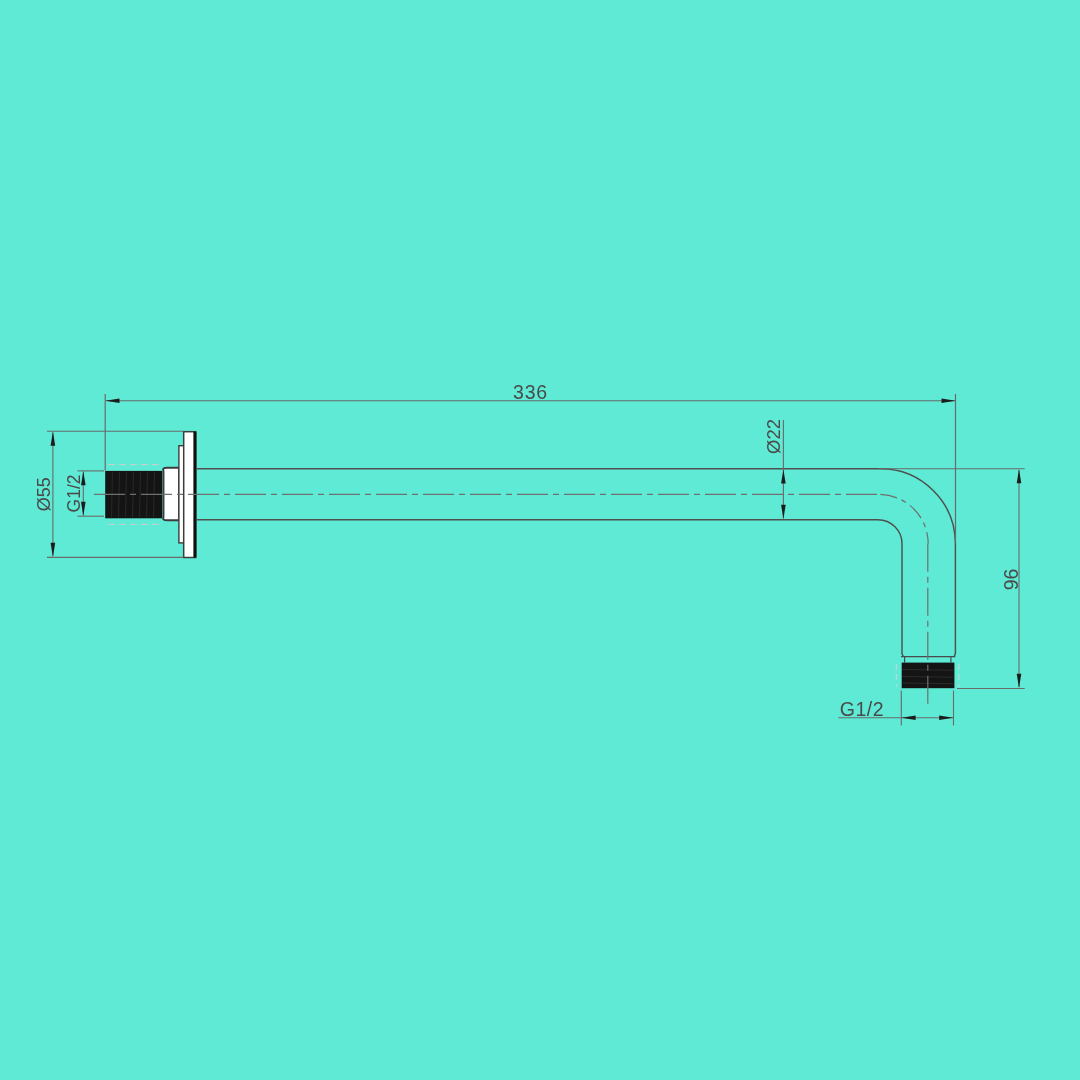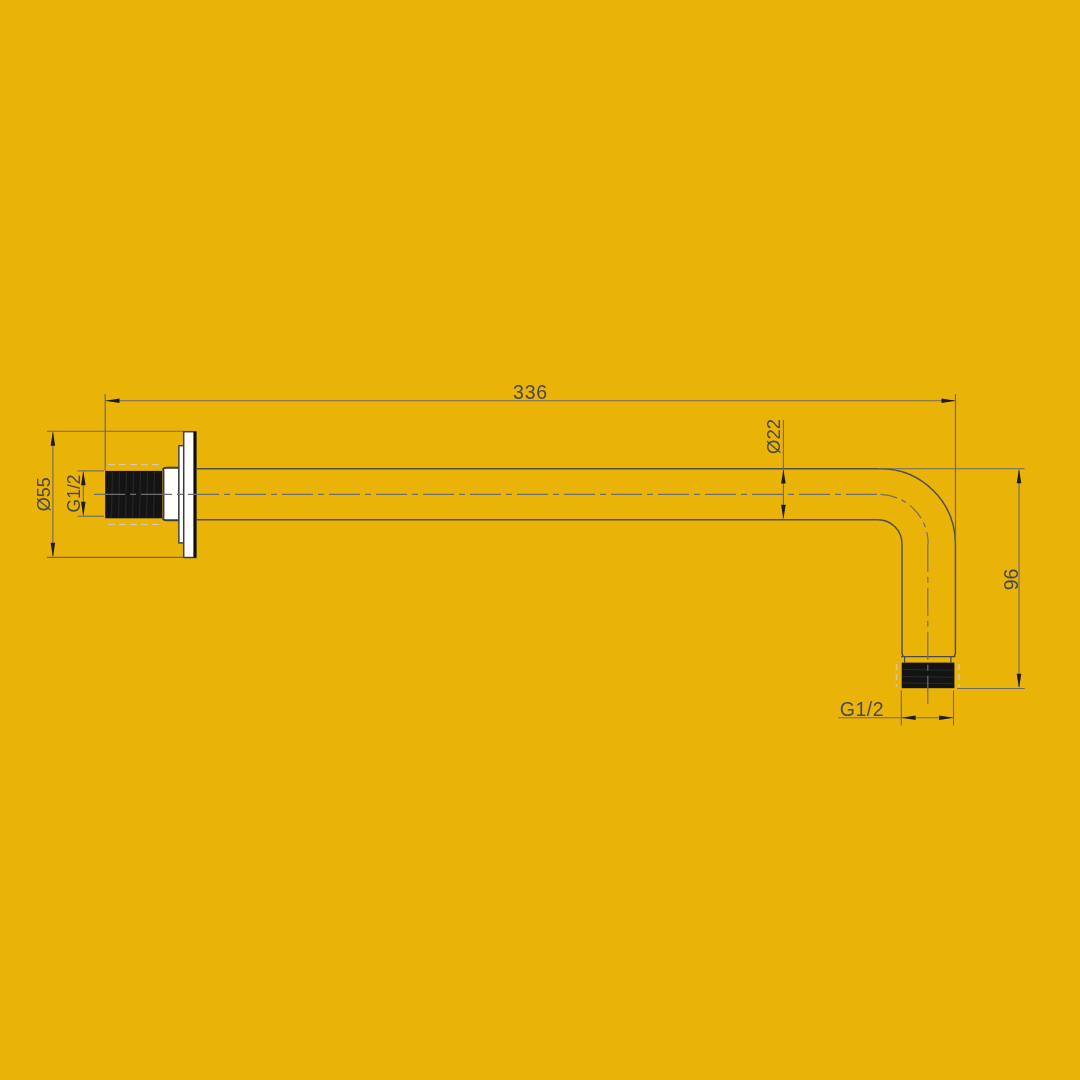--- a/index.html
+++ b/index.html
@@ -1,16 +1,16 @@
 <!DOCTYPE html>
 <html><head>
 <meta charset="utf-8">
 <style>
   html,body{margin:0;padding:0;background:#ffffff;}
-  .page{width:1080px;height:1080px;position:relative;background:#eab308;overflow:hidden;}
+  .page{width:1080px;height:1080px;position:relative;background:#5eead4;overflow:hidden;}
   svg{position:absolute;left:0;top:0;}
   text{font-family:"Liberation Sans", sans-serif;fill:#4a4a4a;}
 </style>
 </head>
 <body>
 <div class="page">
 <svg width="1080" height="1080" viewBox="0 0 1080 1080" style="transform:translateZ(0);">
 
   <g stroke="#cdcdcd" stroke-width="1" fill="none" stroke-dasharray="7 4">
     <line x1="108" y1="464.6" x2="163" y2="464.6"></line>

